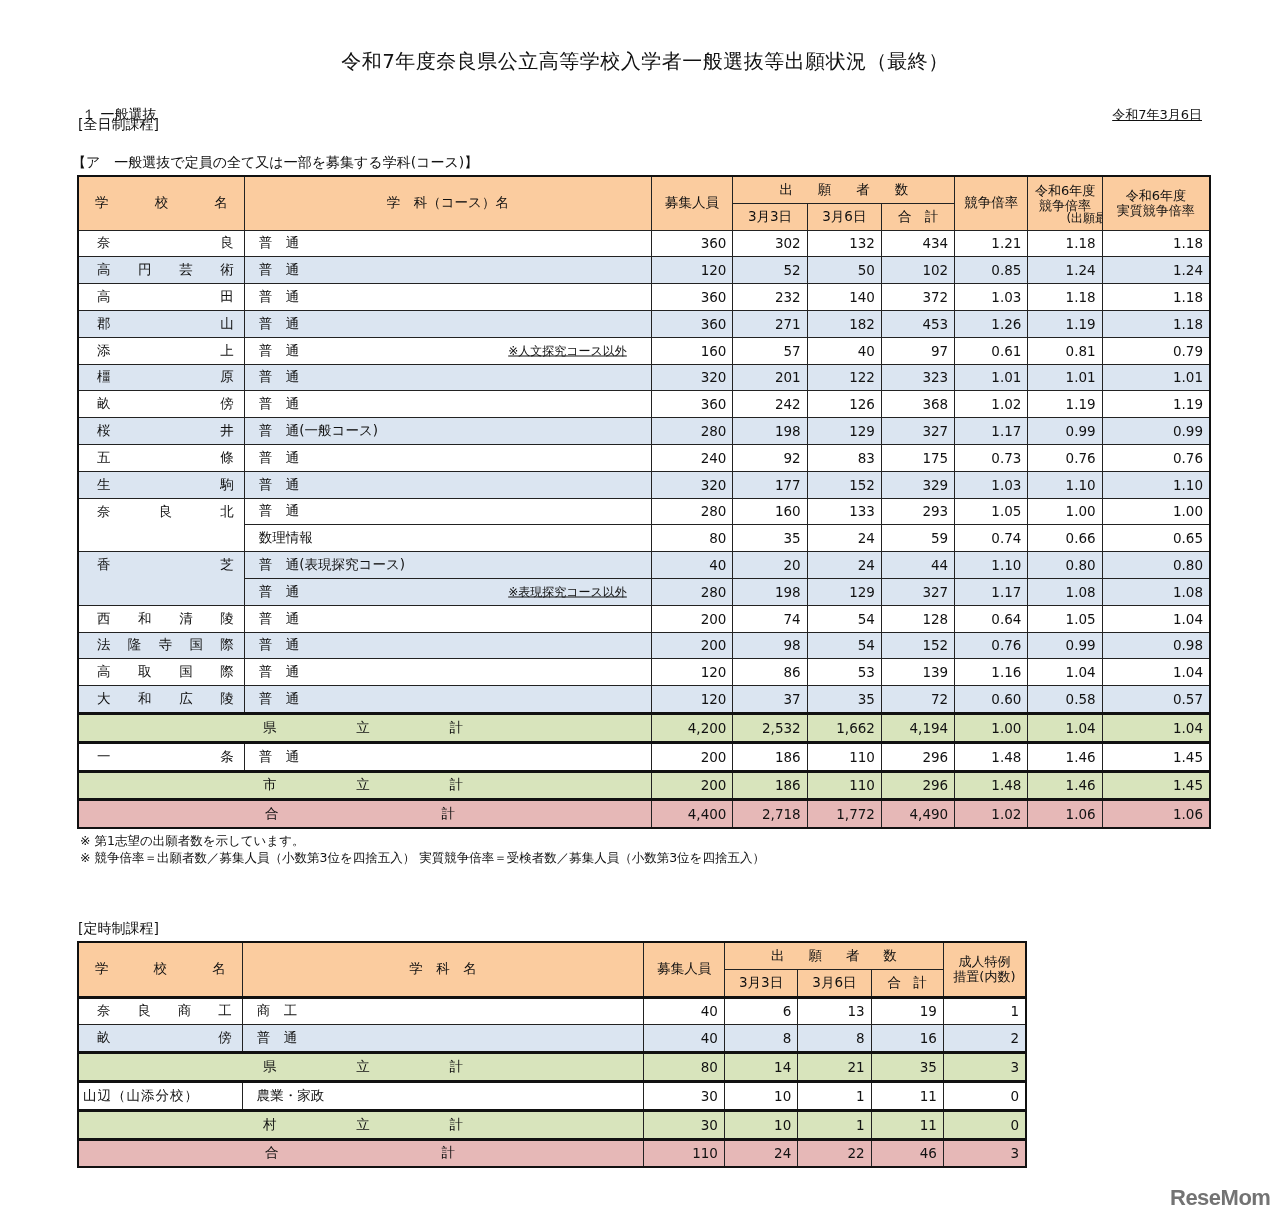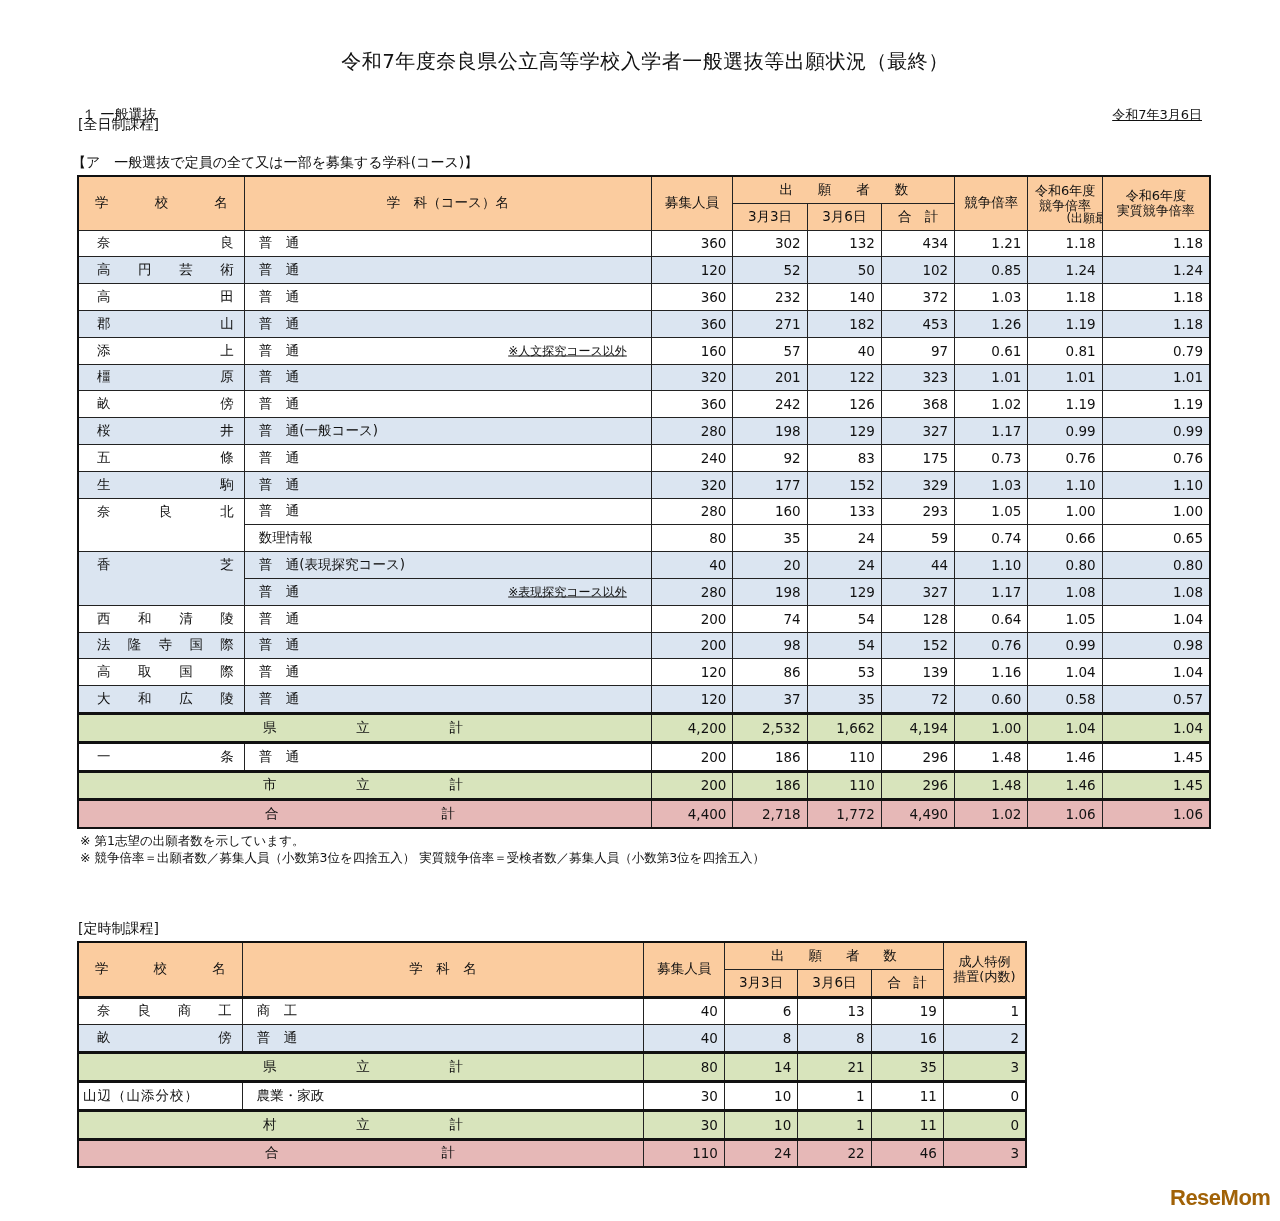--- a/index.html
+++ b/index.html
@@ -21,21 +21,21 @@
   .g { background:#d8e4bc; }
   .r { background:#e6b8b7; }
   .school { display:flex; justify-content:space-between; padding:0 4px 0 12px; }
   .dept { padding-left:14px; position:relative; }
   .note { position:absolute; right:24px; font-size:12px; top:50%; transform:translateY(-50%);text-decoration:underline; }
   .thick-top td { border-top:3px solid #111; }
   .hdrsmall { font-size:12px; display:block; line-height:10px;margin-left:32px; }
   .hdr2 { line-height:15px; font-size:13px; }
   .spread { display:flex; justify-content:space-between; padding:0 10px; }
   .notes { position:absolute; top:832px; left:80px; font-size:12.5px; line-height:17px; }
-  .logo { position:absolute; top:1185px; left:1170px; font-size:22px; font-weight:bold; color:#a16207; font-family:"Liberation Sans", sans-serif; letter-spacing:-0.5px; }
+  .logo { position:absolute; top:1185px; left:1170px; font-size:22px; font-weight:bold; color:#737373; font-family:"Liberation Sans", sans-serif; letter-spacing:-0.5px; }
 </style>
 </head>
 <body>
 
 <div class="title">令和7年度奈良県公立高等学校入学者一般選抜等出願状況（最終）</div>
 <div class="sec1">１ 一般選抜</div>
 <div class="date">令和7年3月6日</div>
 <div class="sub1">[全日制課程]</div>
 <div class="sub2">【ア　一般選抜で定員の全て又は一部を募集する学科(コース)】</div>
 

